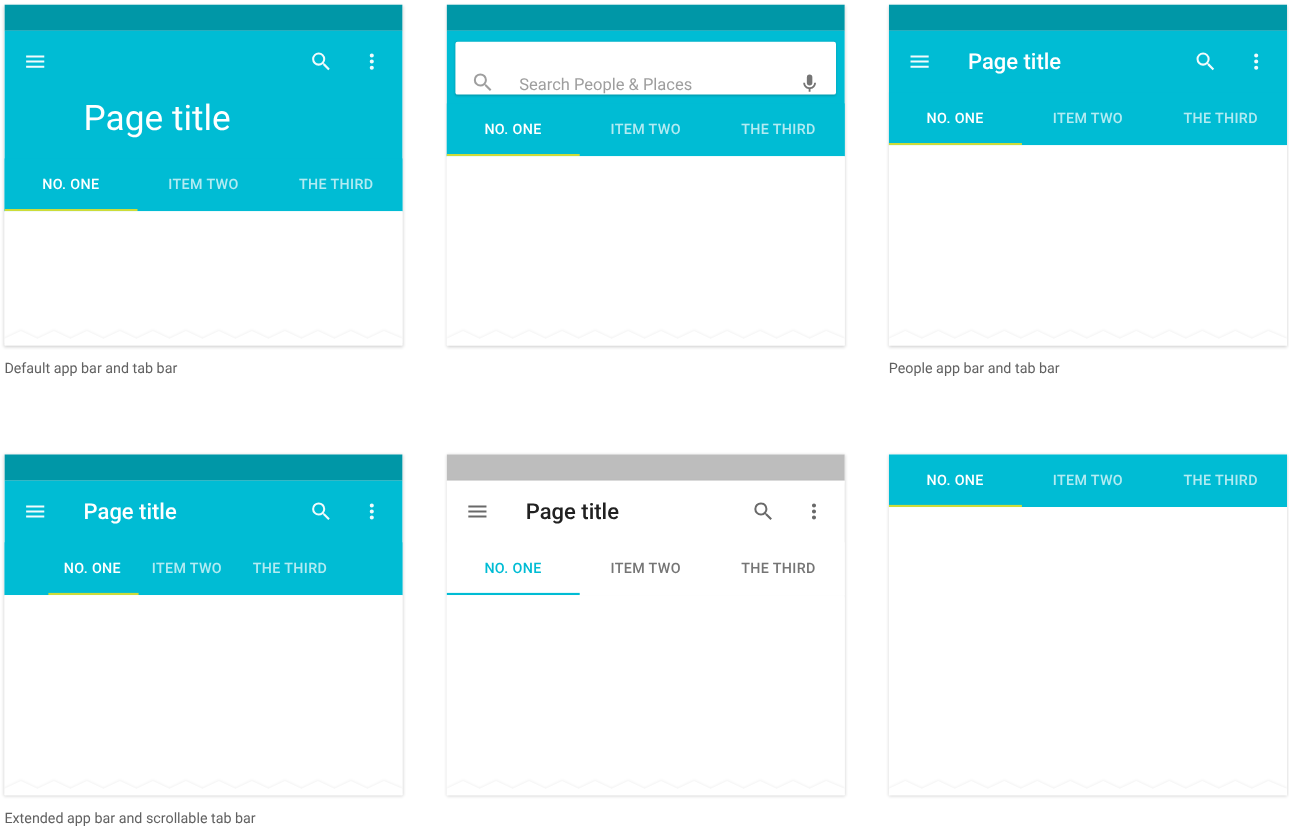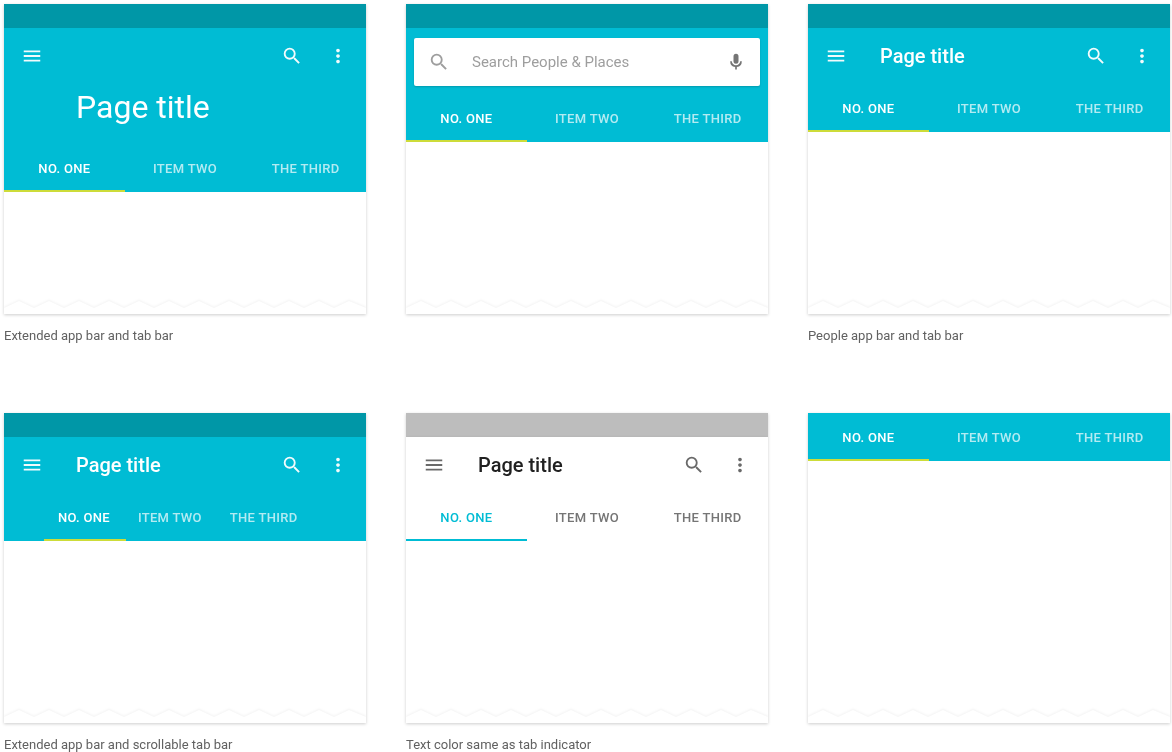--- a/index.html
+++ b/index.html
@@ -110,21 +110,21 @@
     font-size: 13px;
     color: #616161;
     margin-top: 14px;
   }
   .searchbox {
     margin: 8px 8px 8px 8px;
     background: #fff;
     border-radius: 2px;
     height: 48px;
     display: flex;
-    align-items: center;
+    align-items: flex-end;
     padding: 0 14px;
     box-shadow: 0 1px 2px rgba(0,0,0,0.18);
   }
   .searchbox .ph {
     flex: 1;
     color: #9e9e9e;
     font-size: 15px;
     margin-left: 22px;
   }
 </style>
@@ -161,21 +161,21 @@
           <div class="tab">ITEM TWO</div>
           <div class="tab">THE THIRD</div>
           <div class="indicator" style="width:33.33%;"></div>
         </div>
       </div>
       <div class="content" style="height:120px;"></div>
       <svg class="torn" viewBox="0 0 362 14" preserveAspectRatio="none">
           <polygon points="0,14 0,7 15,0 30,7 45,0 60,7 75,0 90,7 105,0 120,7 135,0 150,7 165,0 180,7 195,0 210,7 225,0 240,7 255,0 270,7 285,0 300,7 315,0 330,7 345,0 362,7 362,14"></polygon>
         </svg>
     </div>
-    <div class="caption">Extended app bar and tab bar</div>
+    <div class="caption">Default app bar and tab bar</div>
   </div>
 
   <div class="cell">
     <div class="card" style="height:310px;">
       <div class="statusbar"></div>
       <div class="appbar" style="padding-top:2px;">
         <div class="searchbox">
           <span>
             <svg width="22" height="22" viewBox="0 0 24 24">
                 <path fill="#9e9e9e" d="M15.5 14h-.79l-.28-.27A6.471 6.471 0 0016 9.5 6.5 6.5 0 109.5 16a6.47 6.47 0 004.23-1.57l.27.28v.79l5 4.99L20.49 19l-4.99-5zm-6 0C7.01 14 5 11.99 5 9.5S7.01 5 9.5 5 14 7.01 14 9.5 11.99 14 9.5 14z"></path>
@@ -306,21 +306,20 @@
           <div class="tab">ITEM TWO</div>
           <div class="tab">THE THIRD</div>
           <div class="indicator teal" style="width:33.33%;"></div>
         </div>
       </div>
       <div class="content" style="height:182px;"></div>
       <svg class="torn" viewBox="0 0 362 14" preserveAspectRatio="none">
           <polygon points="0,14 0,7 15,0 30,7 45,0 60,7 75,0 90,7 105,0 120,7 135,0 150,7 165,0 180,7 195,0 210,7 225,0 240,7 255,0 270,7 285,0 300,7 315,0 330,7 345,0 362,7 362,14"></polygon>
         </svg>
     </div>
-    <div class="caption">Text color same as tab indicator</div>
   </div>
 
   <div class="cell">
     <div class="card" style="height:310px;">
       <div class="tabs">
         <div class="tab active">NO. ONE</div>
         <div class="tab">ITEM TWO</div>
         <div class="tab">THE THIRD</div>
         <div class="indicator" style="width:33.33%;"></div>
       </div>

